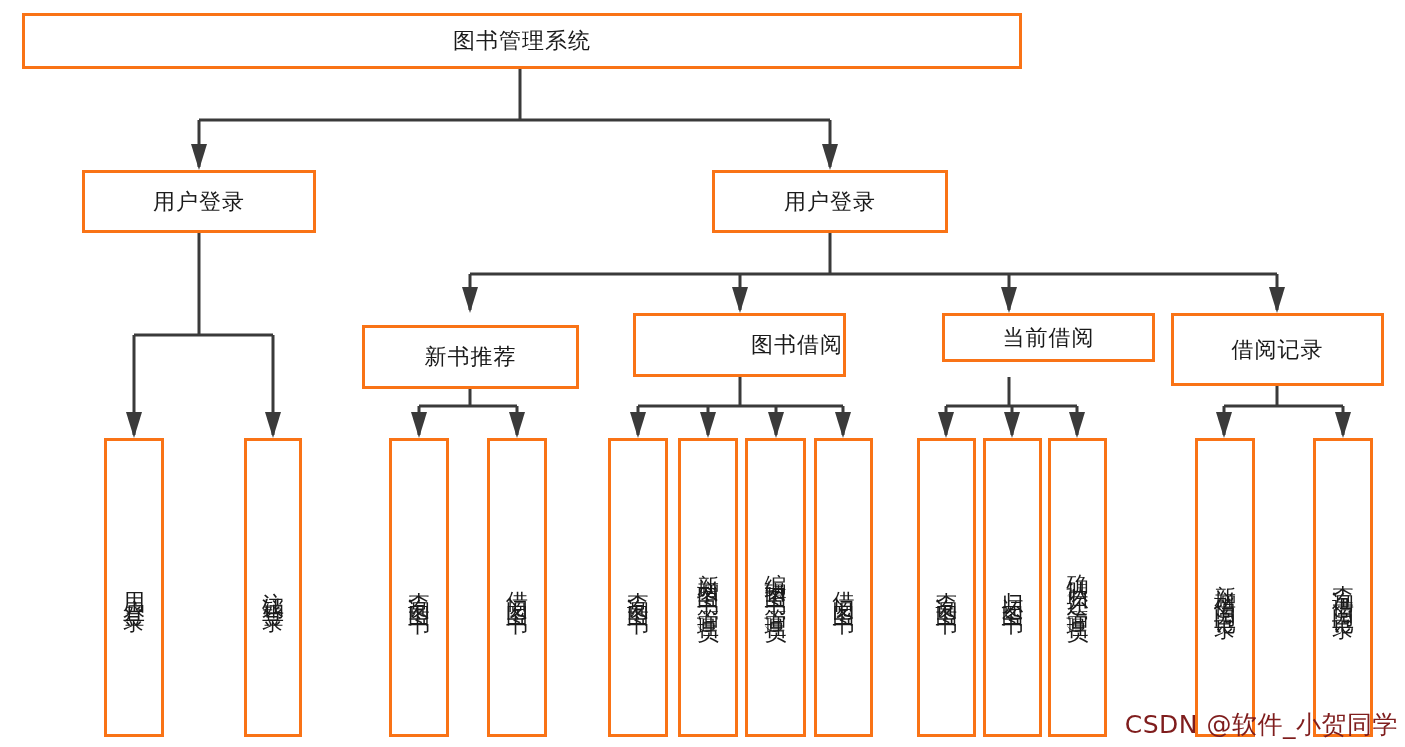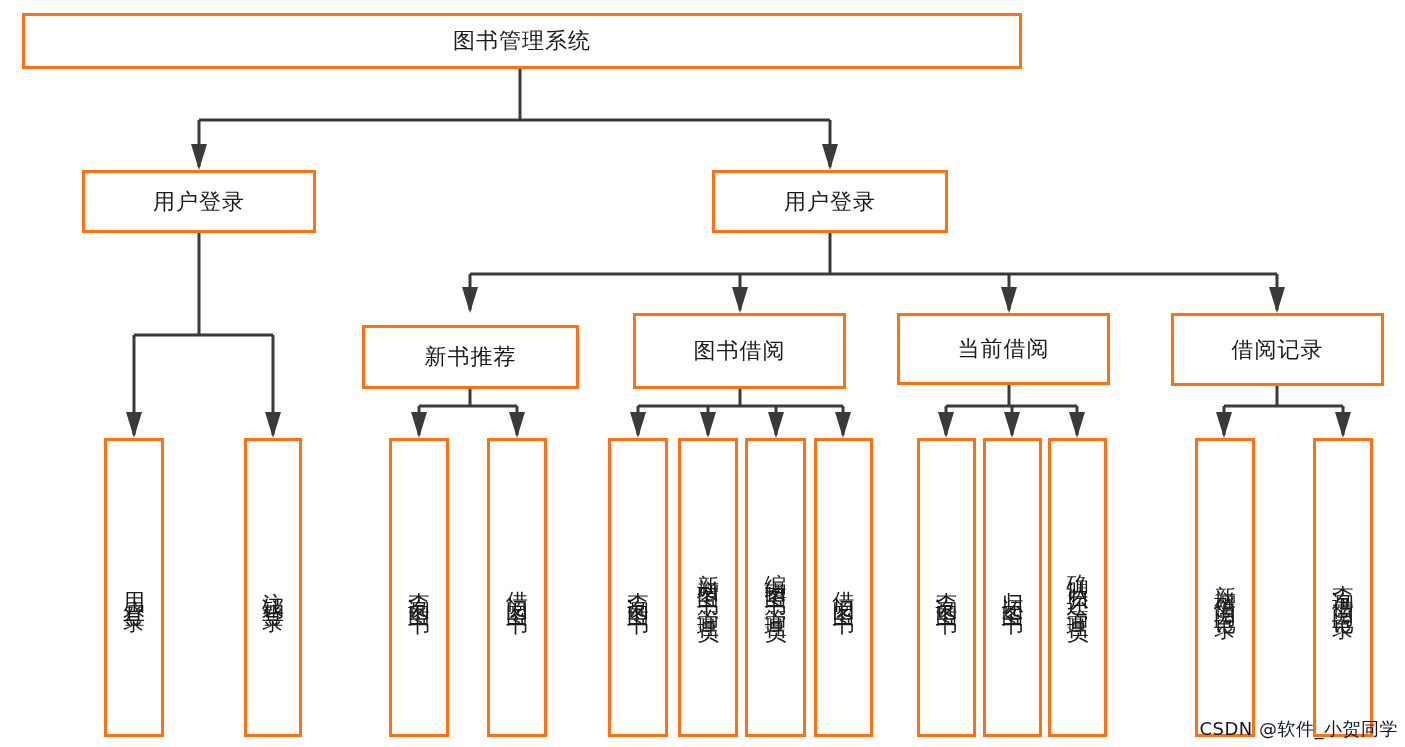--- a/index.html
+++ b/index.html
@@ -46,22 +46,22 @@
     writing-mode: vertical-rl;
     text-orientation: mixed;
     letter-spacing: 7px;
     line-height: 1.1;
   }
   .watermark {
     position: absolute;
     right: 7px;
     bottom: 6px;
     z-index: 5;
-    color: #0f172a;
-    font-size: 18px;
+    color: #7f1d1d;
+    font-size: 25px;
     letter-spacing: 0.5px;
     white-space: nowrap;
   }
 </style>
 </head>
 <body>
 
 <div class="canvas">
 
   <svg class="connectors" width="1405" height="747" viewBox="0 0 1405 747">
@@ -107,24 +107,24 @@
   <div class="box" style="left:82px; top:170px; width:234px; height:63px;">
     <span>用户登录</span>
   </div>
   <div class="box" style="left:712px; top:170px; width:236px; height:63px;">
     <span>用户登录</span>
   </div>
 
   <div class="box" style="left:362px; top:313px; width:217px; height:64px;margin-top:12px;">
     <span>新书推荐</span>
   </div>
-  <div class="box" style="left:633px; top:313px; width:213px; height:76px;">
+  <div class="box" style="left:633px; top:313px; width:213px; height:64px;justify-content:flex-end;">
     <span>图书借阅</span>
   </div>
-  <div class="box" style="left:897px; top:313px; width:213px; height:72px;">
+  <div class="box" style="left:942px; top:313px; width:213px; height:49px;">
     <span>当前借阅</span>
   </div>
   <div class="box" style="left:1171px; top:313px; width:213px; height:73px;">
     <span>借阅记录</span>
   </div>
 
   <div class="box leaf" style="left:104px; width:60px;">
     <span class="vtext">用户登录</span>
   </div>
   <div class="box leaf" style="left:244px; width:58px;">

